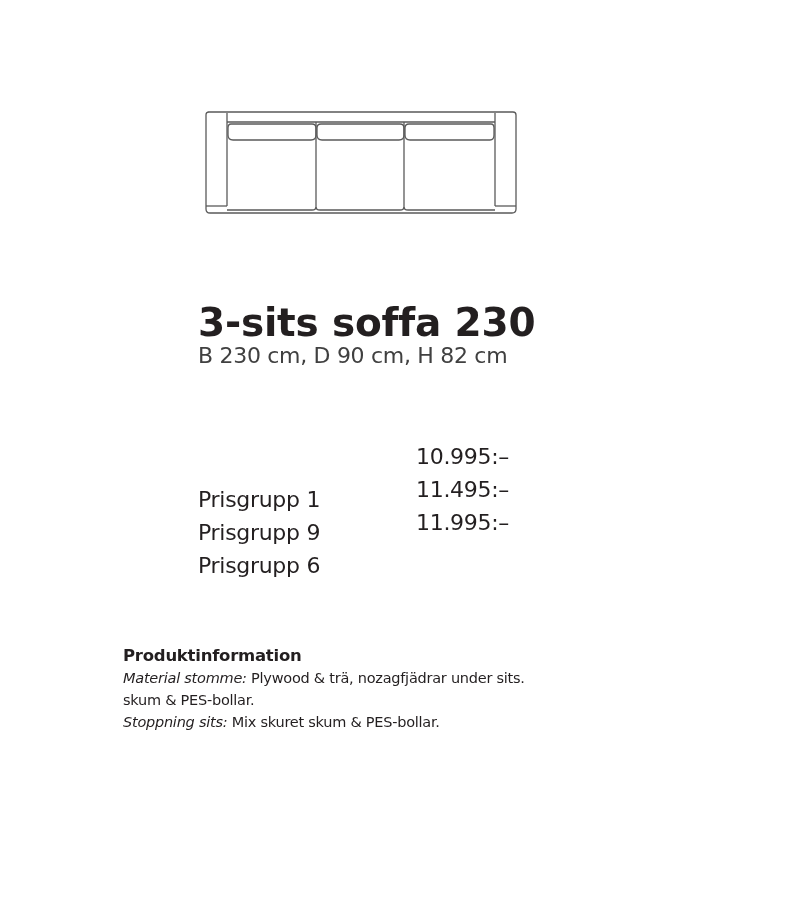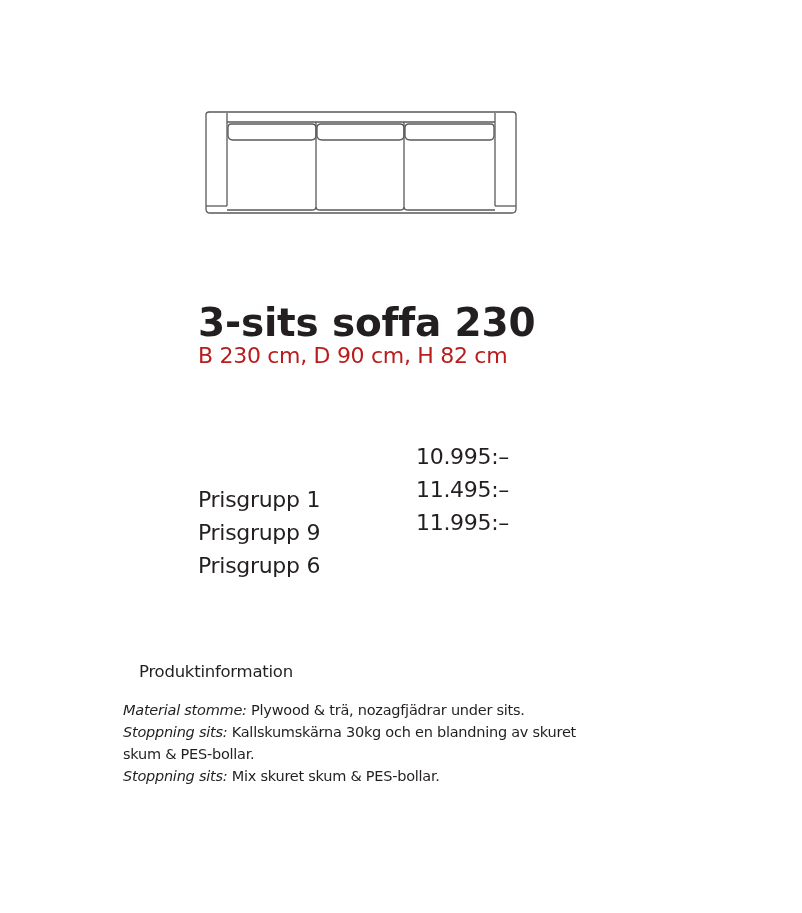--- a/index.html
+++ b/index.html
@@ -1,30 +1,30 @@
 <!DOCTYPE html>
 <html><head>
   <meta charset="utf-8">
   <style>
     html, body { margin:0; padding:0; background:#ffffff; }
     body { width:802px; height:913px; position:relative; overflow:hidden;
       font-family:"DejaVu Sans", sans-serif; color:#231f20; }
     .sofa { position:absolute; left:200px; top:106px; width:322px; height:112px; }
     .title { position:absolute; left:198px; top:300px; font-size:39px; font-weight:bold;
       letter-spacing:-0.2px; color:#231f20; white-space:nowrap; }
-    .dims { position:absolute; left:198px; top:343px; font-size:22px; color:#b91c1c;
+    .dims { position:absolute; left:198px; top:343px; font-size:22px; color:#404040;
       white-space:nowrap; letter-spacing:-0.3px; }
     .prices { position:absolute; left:198px; top:440px; font-size:22px; line-height:33px;
       letter-spacing:-0.3px; }
     .price-row { position:relative; height:33px; white-space:nowrap; }
     .price-row .lbl { position:absolute; left:0;margin-top:43px; }
     .price-row .val { position:absolute; left:218px; }
     .info { position:absolute; left:123px; top:645px; font-size:14.5px; line-height:22px;
       letter-spacing:-0.25px; white-space:nowrap; }
-    .info h3 { margin:16px; font-size:16.5px; font-weight:normal; line-height:22px; }
+    .info h3 { margin:0; font-size:16.5px; font-weight:bold; line-height:22px; }
     .info p { margin:0; }
     .info em { }
     .cursor { display:inline-block; width:1px; height:17px; background:#231f20;
       vertical-align:-3px; margin-left:1px; }
   </style>
 </head>
 <body>
 
 <div class="sofa">
   <svg width="322" height="112" viewBox="0 0 322 112" xmlns="http://www.w3.org/2000/svg">
@@ -65,16 +65,15 @@
   </div>
   <div class="price-row">
     <span class="lbl">Prisgrupp 6</span>
     <span class="val">11.995:–</span>
   </div>
 </div>
 
 <div class="info">
   <h3>Produktinformation</h3>
   <p><em>Material stomme:</em><span> Plywood &amp; trä, nozagfjädrar under sits.</span></p>
-  <p><em>Stoppning sits:</em><span> Kallskumskärna 30kg och en blandning av skuret</span></p>
   <p><span>skum &amp; PES-bollar.</span></p>
   <p><em>Stoppning sits:</em><span> Mix skuret skum &amp; PES-bollar.</span></p>
 </div>
 
 </body></html>

